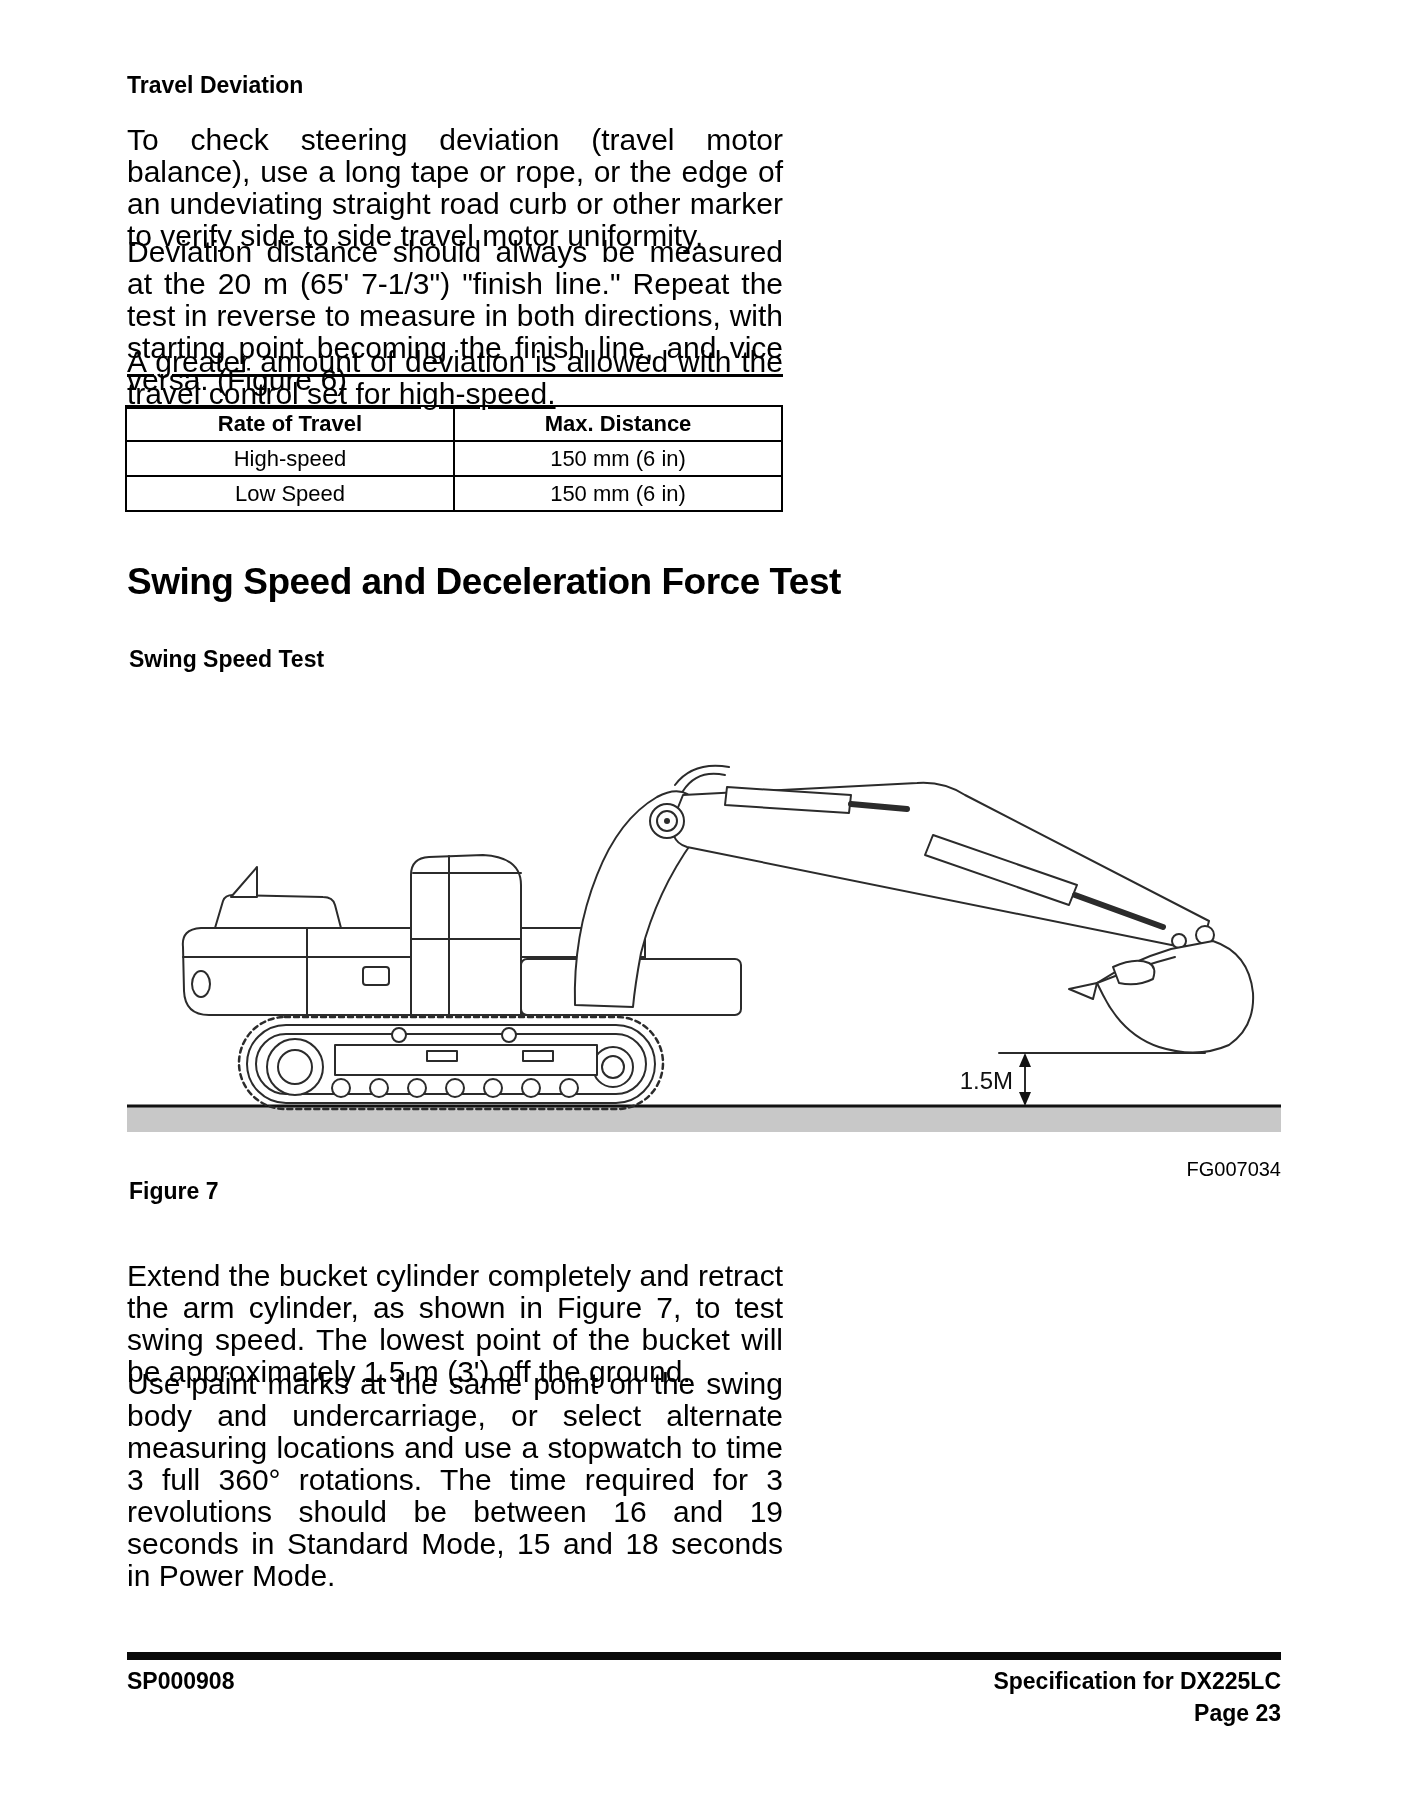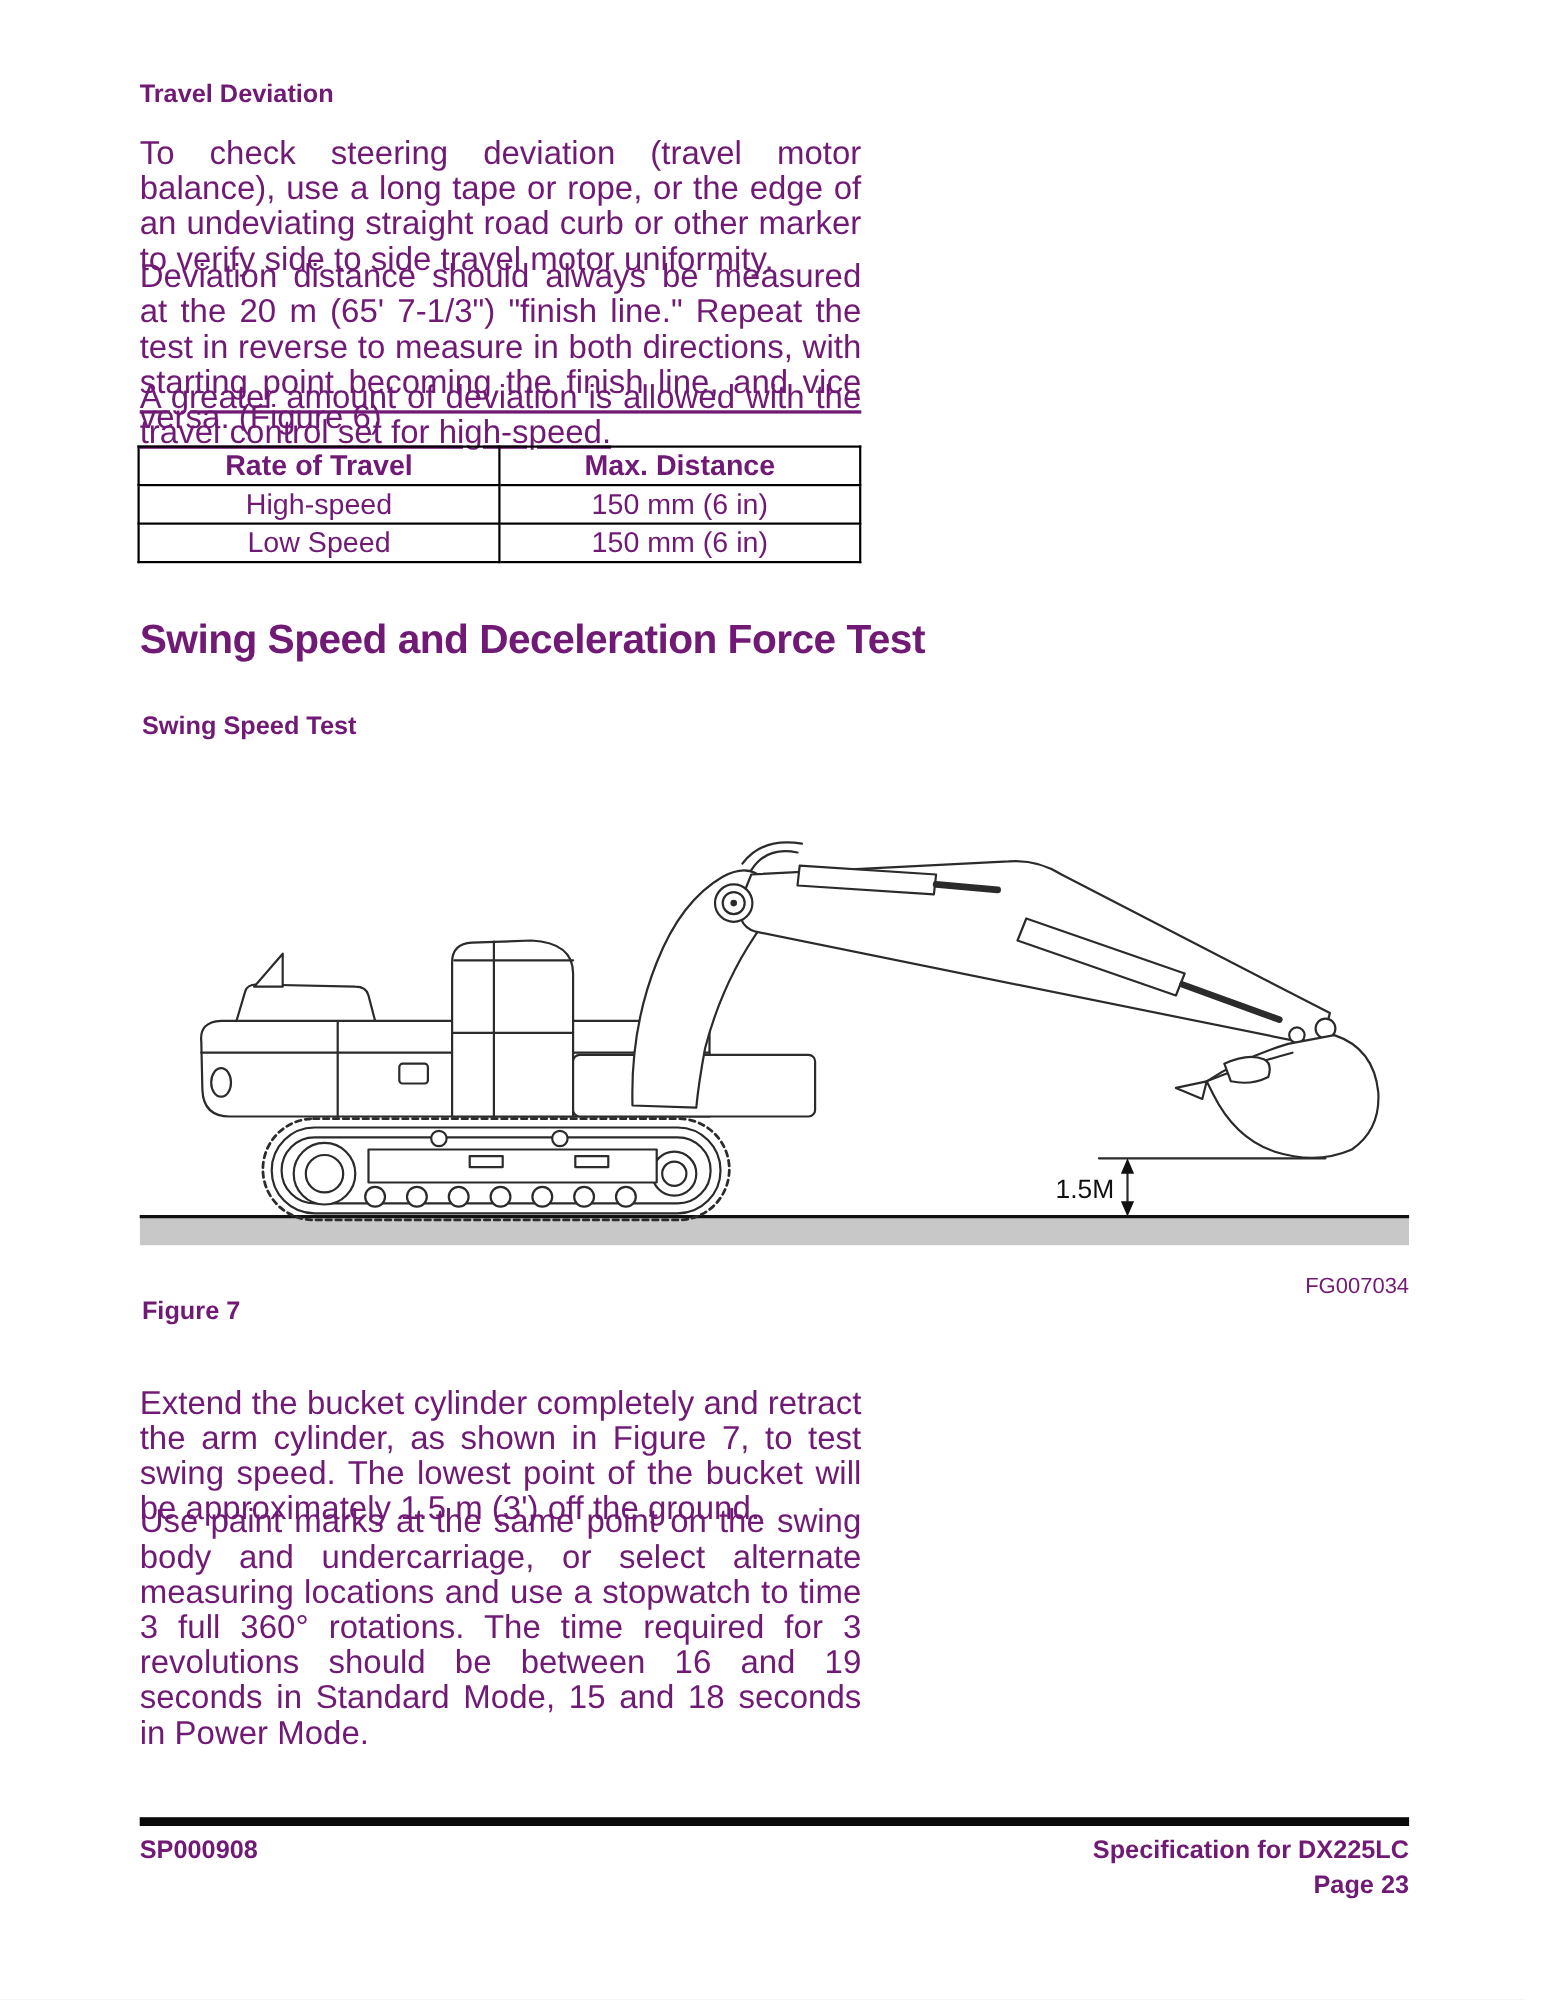--- a/index.html
+++ b/index.html
@@ -1,21 +1,21 @@
 <!DOCTYPE html>
 <html><head>
 <meta charset="utf-8">
 <style>
   html,body { margin:0; padding:0; background:#e8e8e8; }
   .page {
     position:relative;
     width:1406px; height:1818px;
     background:#ffffff;
     font-family:"Liberation Sans", sans-serif;
-    color:#701a75;
+    color:#000000;
     overflow:hidden;
     margin:0 auto;
   }
   .abs { position:absolute; }
   .body-text {
     font-size:30px;
     line-height:32px;
     text-align:justify;
     text-justify:inter-word;
     width:656px;
@@ -26,21 +26,21 @@
     border-collapse:collapse;
     width:658px;
     table-layout:fixed;
   }
   table.spec th, table.spec td {
     border:2px solid #000;
     text-align:center;
     vertical-align:middle;
     height:33px;
     padding:0;
-    font-size:26px;
+    font-size:22px;
     margin-top:44px;
   }
   table.spec th { font-weight:bold; }
   .fig-code { font-size:20px; }
   .footer-rule { background:#0a0a0a; height:8px; width:1154px; }
   .footer-text { font-weight:bold; font-size:23px; }
   svg text { font-family:"Liberation Sans", sans-serif; }
 </style>
 </head>
 <body>

